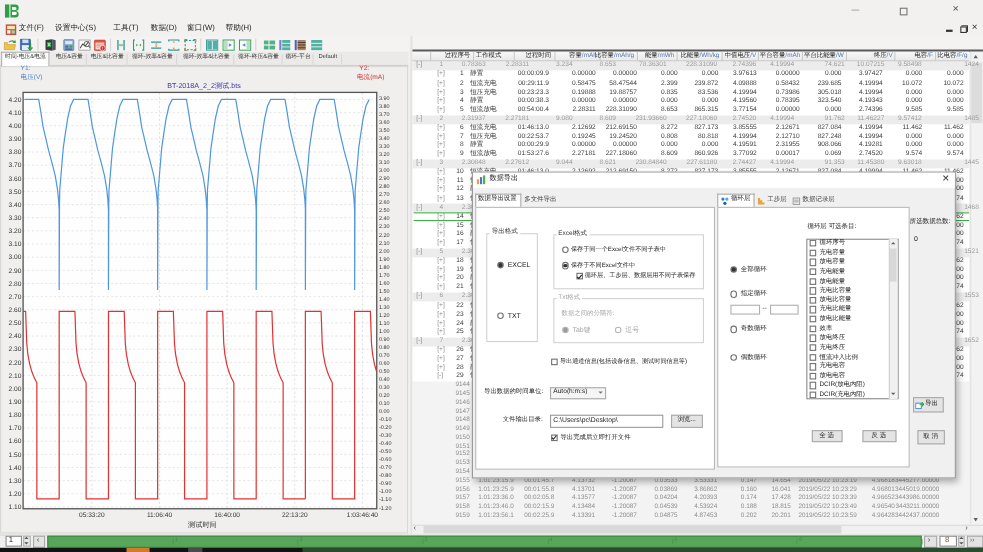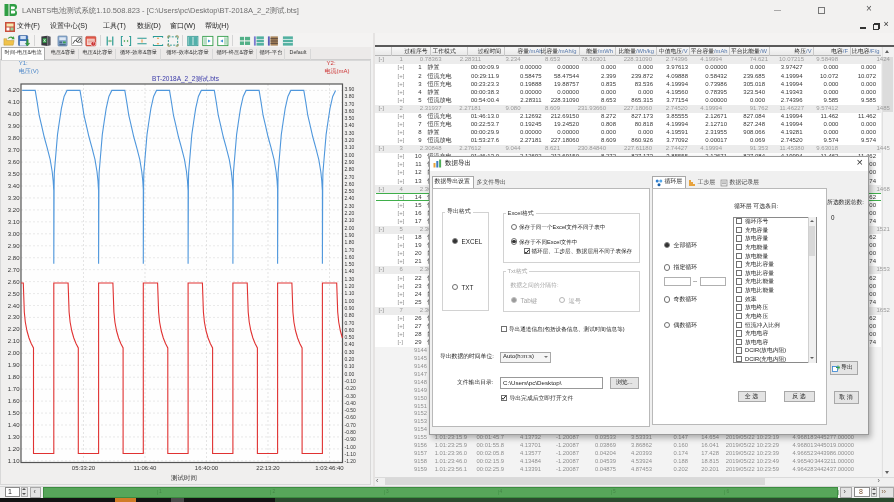--- a/index.html
+++ b/index.html
@@ -8,21 +8,20 @@
 .b{position:absolute}
 svg{position:absolute;display:block}
 </style></head><body>
 <div id="page">
 <div class="b" style="left:0;top:0;width:894px;height:20px;background:#f2f1f0"></div>
 <svg style="left:4px;top:3px" width="14" height="14" viewBox="0 0 14 14">
 <rect x="0.5" y="1" width="4" height="12" fill="#2f9e44"></rect>
 <path d="M5.5 1 h4.5 a3 3 0 0 1 0 6 a3 3 0 0 1 0 6 H5.5 z" fill="#2f9e44"></path>
 <path d="M7 3.4 h2.6 a1.4 1.4 0 0 1 0 2.8 H7 z M7 7.6 h2.8 a1.5 1.5 0 0 1 0 3 H7 z" fill="#fff"></path>
 </svg>
-<div class="t " style="left:22.0px;top:5.8px;font-size:7.5px;color:#6e6e6e;line-height:9.4px;">LANBTS电池测试系统1.10.508.823 - [C:\Users\pc\Desktop\BT-2018A_2_2测试.bts]</div>
 <div class="t " style="left:774.0px;top:5.7px;font-size:7px;color:#666;line-height:8.8px;">—</div>
 <div class="b" style="left:818px;top:7px;width:7px;height:7px;border:1px solid #777"></div>
 <div class="t " style="left:866.0px;top:3.3px;font-size:10px;color:#555;line-height:12.5px;">×</div>
 <div class="b" style="left:0;top:20px;width:894px;height:13px;background:#f2f1f0"></div>
 <svg style="left:5px;top:22px" width="10" height="10" viewBox="0 0 10 10">
 <rect x="0" y="0" width="10" height="10" fill="#c94f3d"></rect>
       <rect x="1.5" y="1.5" width="7" height="3" fill="#f7e8b0"></rect>
 <rect x="1.5" y="5.5" width="3" height="3" fill="#fff"></rect>
       <rect x="5.5" y="5.5" width="3" height="3" fill="#9bd19b"></rect>
 </svg>

